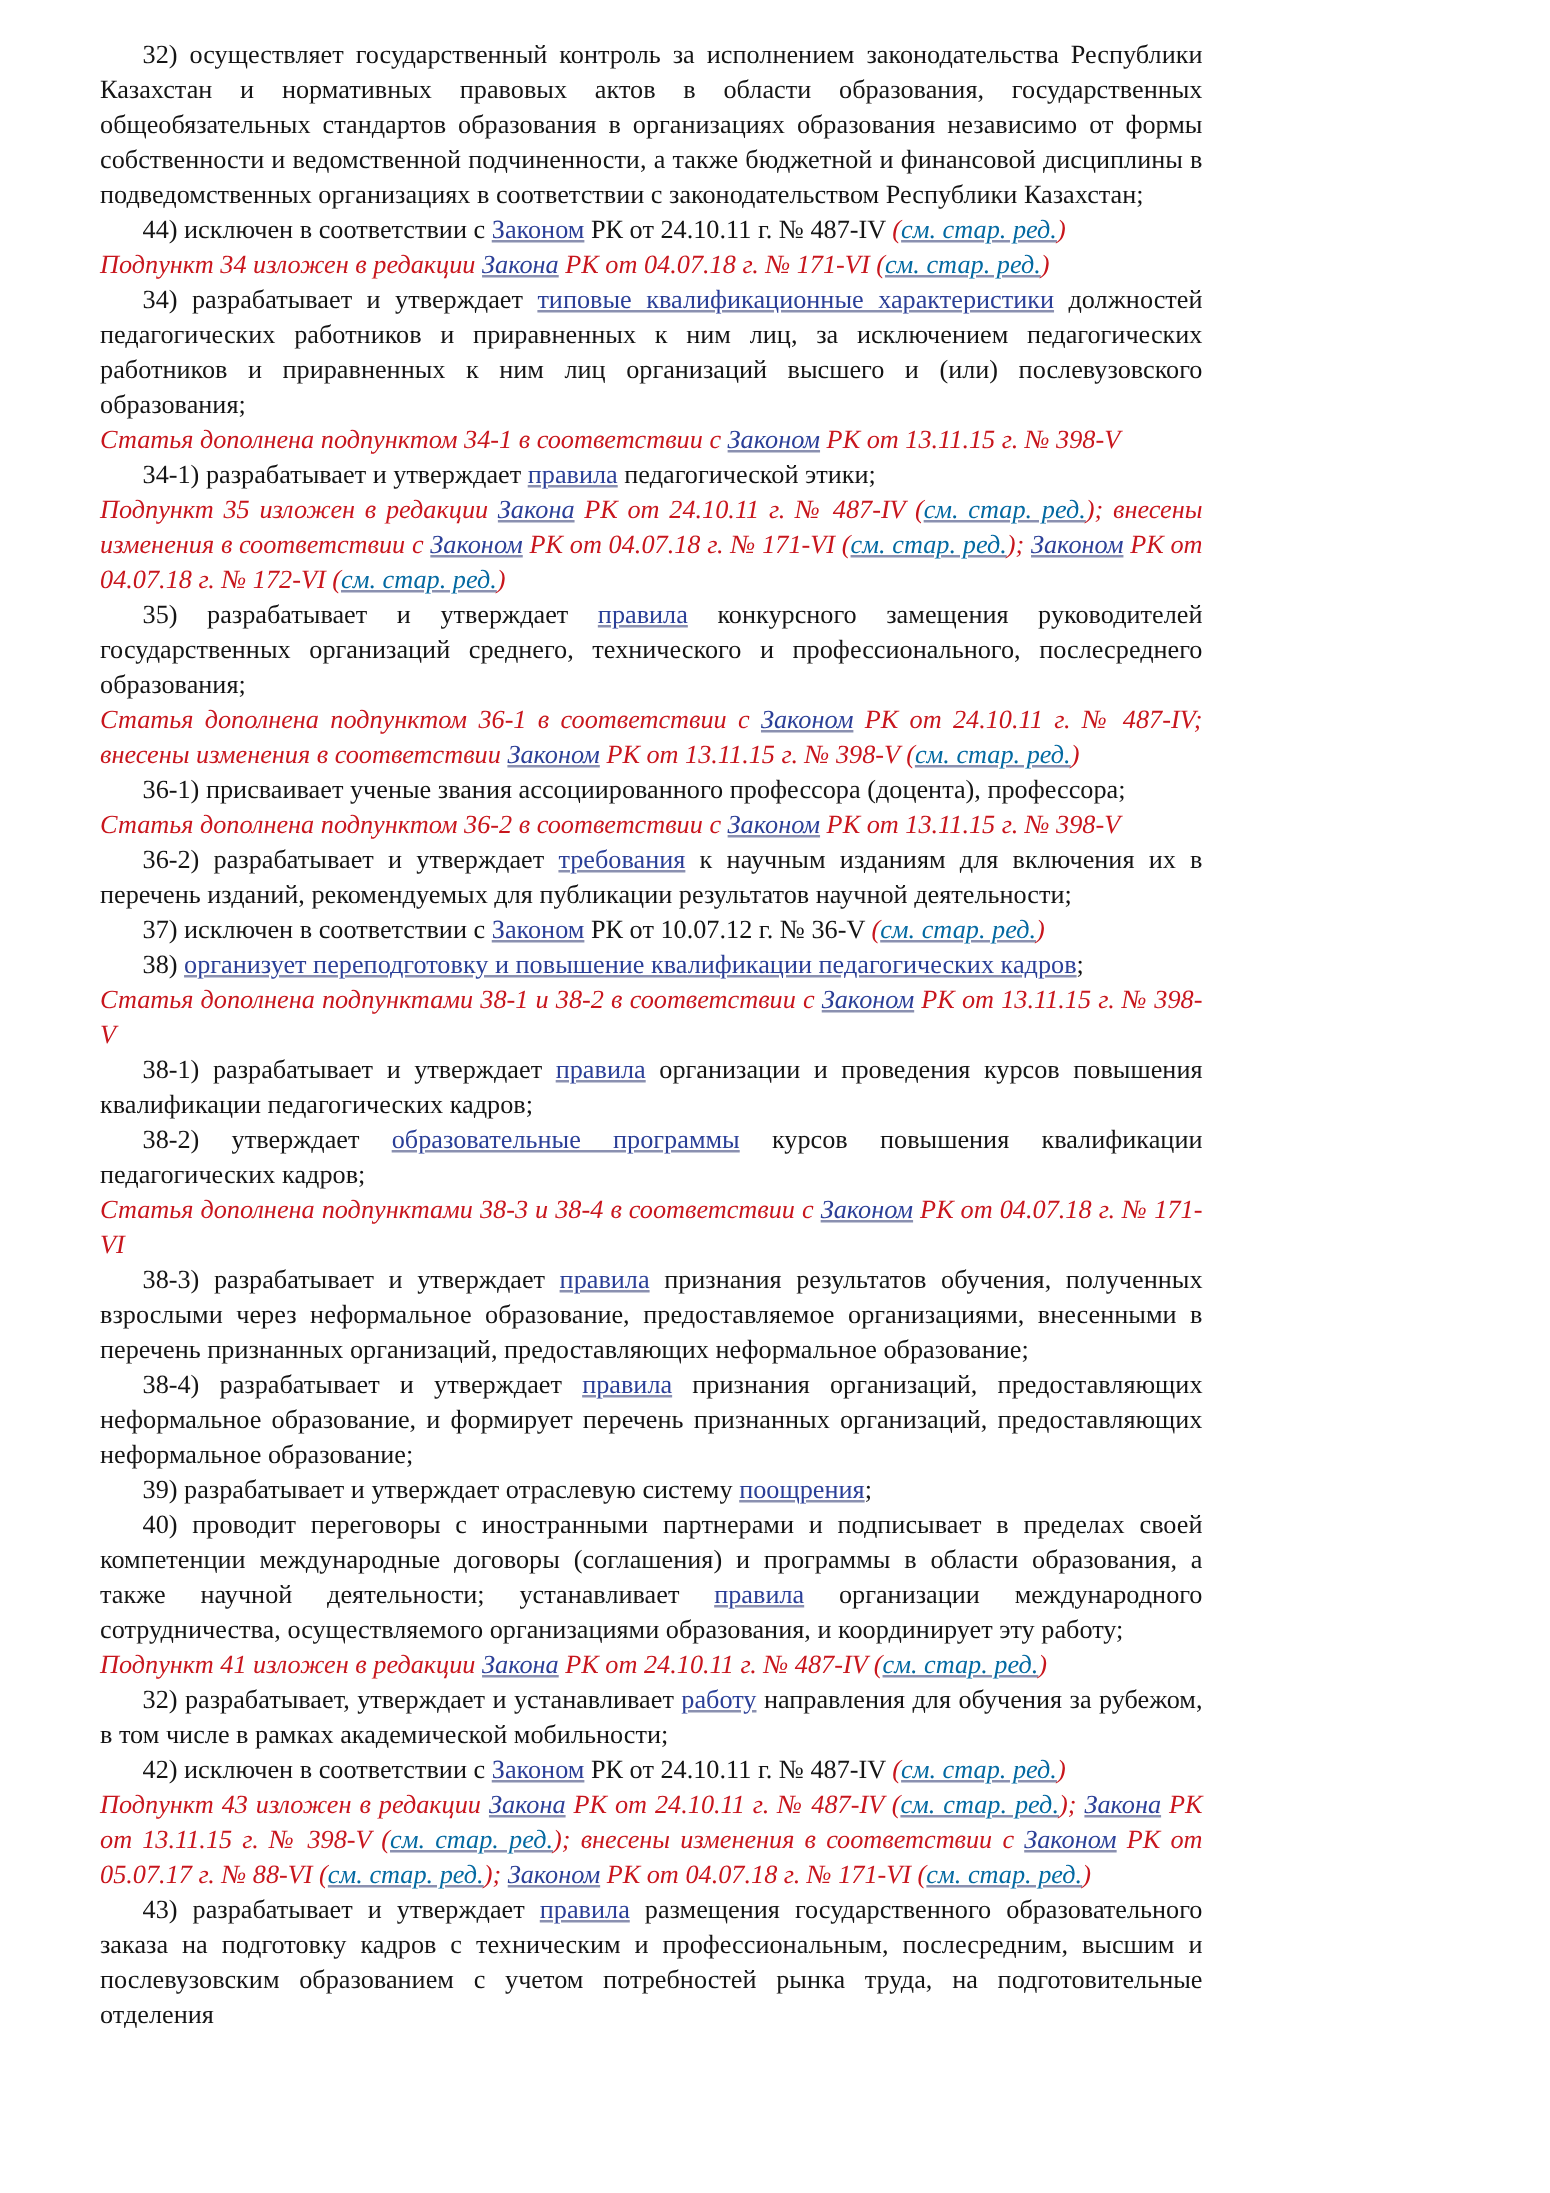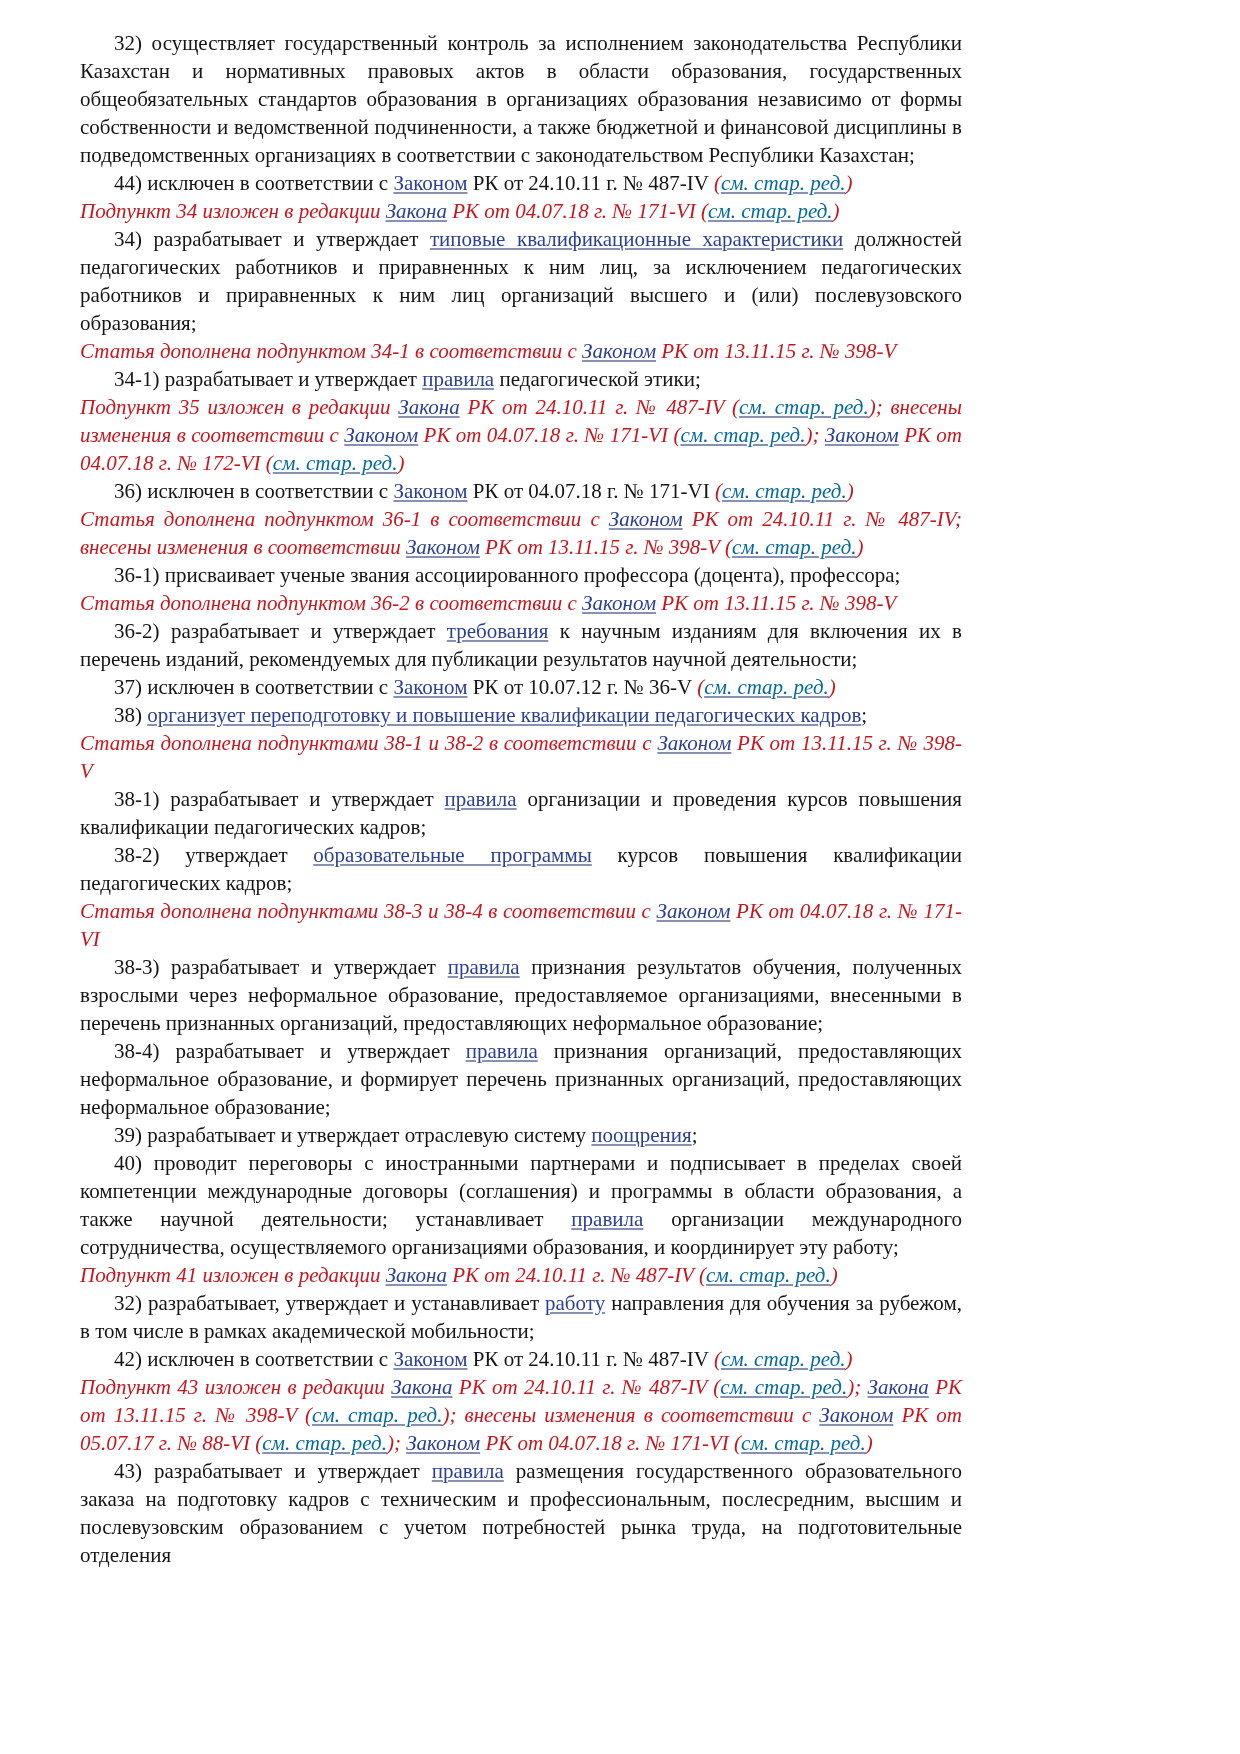--- a/index.html
+++ b/index.html
@@ -46,21 +46,21 @@
 
 <div class="page">
   <main>
       <p class="para item"><span class="r-t">32) осуществляет государственный контроль за исполнением законодательства Республики Казахстан и нормативных правовых актов в области образования, государственных общеобязательных стандартов образования в организациях образования независимо от формы собственности и ведомственной подчиненности, а также бюджетной и финансовой дисциплины в подведомственных организациях в соответствии с законодательством Республики Казахстан;</span></p>
       <p class="para item"><span class="r-t">44) исключен в соответствии с </span><a class="r-a" href="#">Законом</a><span class="r-t"> РК от 24.10.11 г. № 487-IV </span><span class="r-rp">(</span><a class="r-rl" href="#">см. стар. ред.</a><span class="r-rp">)</span></p>
       <p class="para note"><span class="r-n">Подпункт 34 изложен в редакции </span><a class="r-na" href="#">Закона</a><span class="r-n"> РК от 04.07.18 г. № 171-VI </span><span class="r-rp">(</span><a class="r-rl" href="#">см. стар. ред.</a><span class="r-rp">)</span></p>
       <p class="para item"><span class="r-t">34) разрабатывает и утверждает </span><a class="r-a" href="#">типовые квалификационные характеристики</a><span class="r-t"> должностей педагогических работников и приравненных к ним лиц, за исключением педагогических работников и приравненных к ним лиц организаций высшего и (или) послевузовского образования;</span></p>
       <p class="para note"><span class="r-n">Статья дополнена подпунктом 34-1 в соответствии с </span><a class="r-na" href="#">Законом</a><span class="r-n"> РК от 13.11.15 г. № 398-V</span></p>
       <p class="para item"><span class="r-t">34-1) разрабатывает и утверждает </span><a class="r-a" href="#">правила</a><span class="r-t"> педагогической этики;</span></p>
       <p class="para note"><span class="r-n">Подпункт 35 изложен в редакции </span><a class="r-na" href="#">Закона</a><span class="r-n"> РК от 24.10.11 г. № 487-IV </span><span class="r-rp">(</span><a class="r-rl" href="#">см. стар. ред.</a><span class="r-rp">)</span><span class="r-n">; внесены изменения в соответствии с </span><a class="r-na" href="#">Законом</a><span class="r-n"> РК от 04.07.18 г. № 171-VI </span><span class="r-rp">(</span><a class="r-rl" href="#">см. стар. ред.</a><span class="r-rp">)</span><span class="r-n">; </span><a class="r-na" href="#">Законом</a><span class="r-n"> РК от 04.07.18 г. № 172-VI </span><span class="r-rp">(</span><a class="r-rl" href="#">см. стар. ред.</a><span class="r-rp">)</span></p>
-      <p class="para item"><span class="r-t">36) исключен в соответствии с </span><a class="r-a" href="#">Законом</a><span class="r-t"> РК от 04.07.18 г. № 171-VI </span><span class="r-rp">(</span><a class="r-rl" href="#">см. стар. ред.</a><span class="r-rp">)</span></p>
+      <p class="para item"><span class="r-t">35) разрабатывает и утверждает </span><a class="r-a" href="#">правила</a><span class="r-t"> конкурсного замещения руководителей государственных организаций среднего, технического и профессионального, послесреднего образования;</span></p>
       <p class="para note"><span class="r-n">Статья дополнена подпунктом 36-1 в соответствии с </span><a class="r-na" href="#">Законом</a><span class="r-n"> РК от 24.10.11 г. № 487-IV; внесены изменения в соответствии </span><a class="r-na" href="#">Законом</a><span class="r-n"> РК от 13.11.15 г. № 398-V </span><span class="r-rp">(</span><a class="r-rl" href="#">см. стар. ред.</a><span class="r-rp">)</span></p>
       <p class="para item"><span class="r-t">36-1) присваивает ученые звания ассоциированного профессора (доцента), профессора;</span></p>
       <p class="para note"><span class="r-n">Статья дополнена подпунктом 36-2 в соответствии с </span><a class="r-na" href="#">Законом</a><span class="r-n"> РК от 13.11.15 г. № 398-V</span></p>
       <p class="para item"><span class="r-t">36-2) разрабатывает и утверждает </span><a class="r-a" href="#">требования</a><span class="r-t"> к научным изданиям для включения их в перечень изданий, рекомендуемых для публикации результатов научной деятельности;</span></p>
       <p class="para item"><span class="r-t">37) исключен в соответствии с </span><a class="r-a" href="#">Законом</a><span class="r-t"> РК от 10.07.12 г. № 36-V </span><span class="r-rp">(</span><a class="r-rl" href="#">см. стар. ред.</a><span class="r-rp">)</span></p>
       <p class="para item"><span class="r-t">38) </span><a class="r-a" href="#">организует переподготовку и повышение квалификации педагогических кадров</a><span class="r-t">;</span></p>
       <p class="para note"><span class="r-n">Статья дополнена подпунктами 38-1 и 38-2 в соответствии с </span><a class="r-na" href="#">Законом</a><span class="r-n"> РК от 13.11.15 г. № 398-V</span></p>
       <p class="para item"><span class="r-t">38-1) разрабатывает и утверждает </span><a class="r-a" href="#">правила</a><span class="r-t"> организации и проведения курсов повышения квалификации педагогических кадров;</span></p>
       <p class="para item"><span class="r-t">38-2) утверждает </span><a class="r-a" href="#">образовательные программы</a><span class="r-t"> курсов повышения квалификации педагогических кадров;</span></p>
       <p class="para note"><span class="r-n">Статья дополнена подпунктами 38-3 и 38-4 в соответствии с </span><a class="r-na" href="#">Законом</a><span class="r-n"> РК от 04.07.18 г. № 171-VI</span></p>

